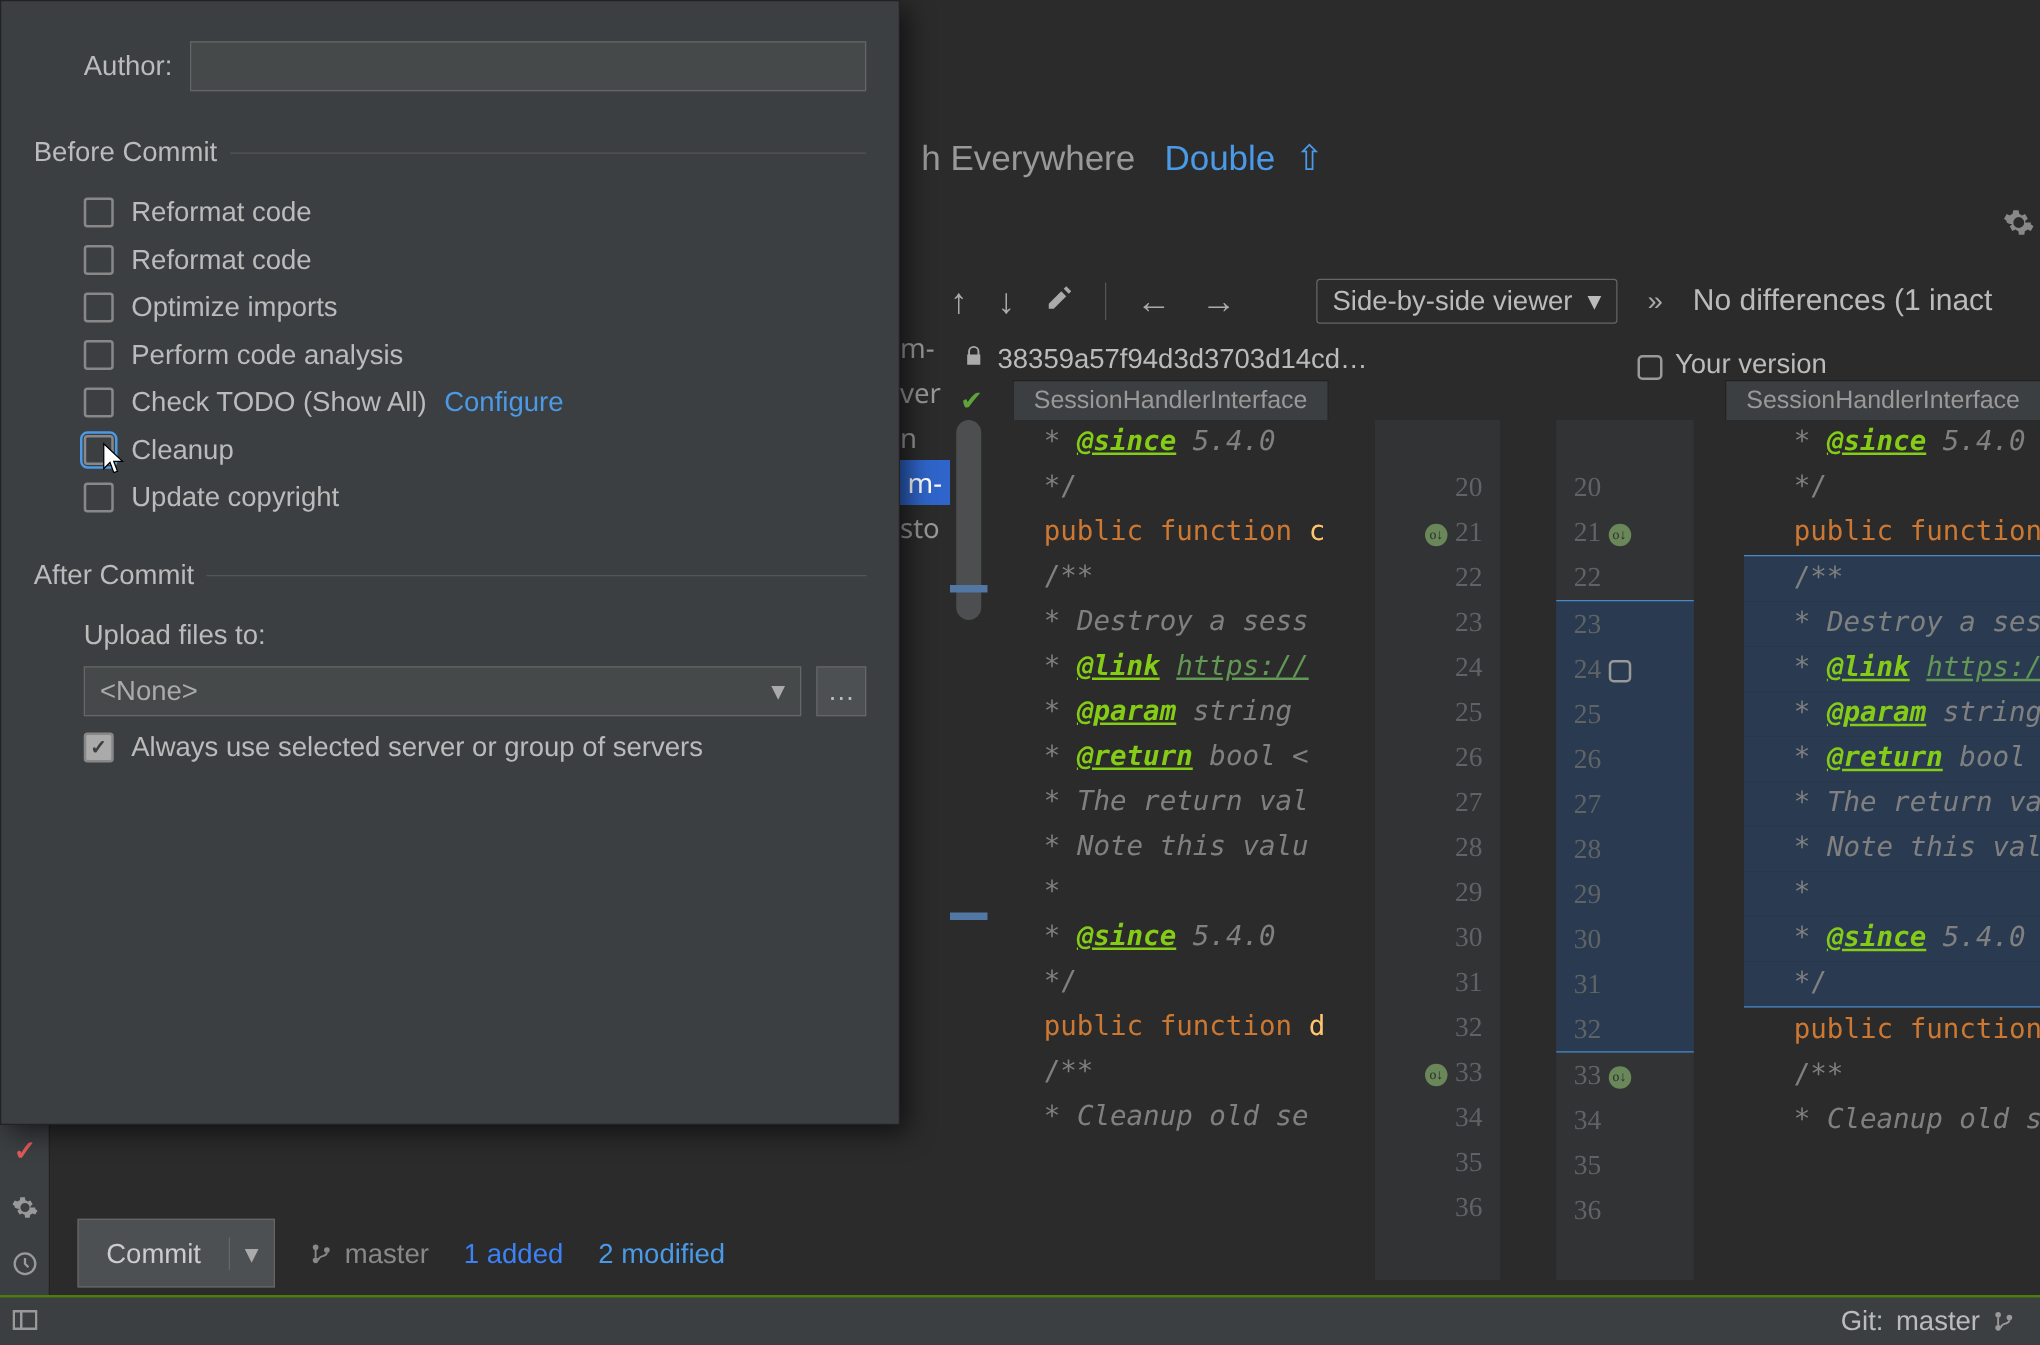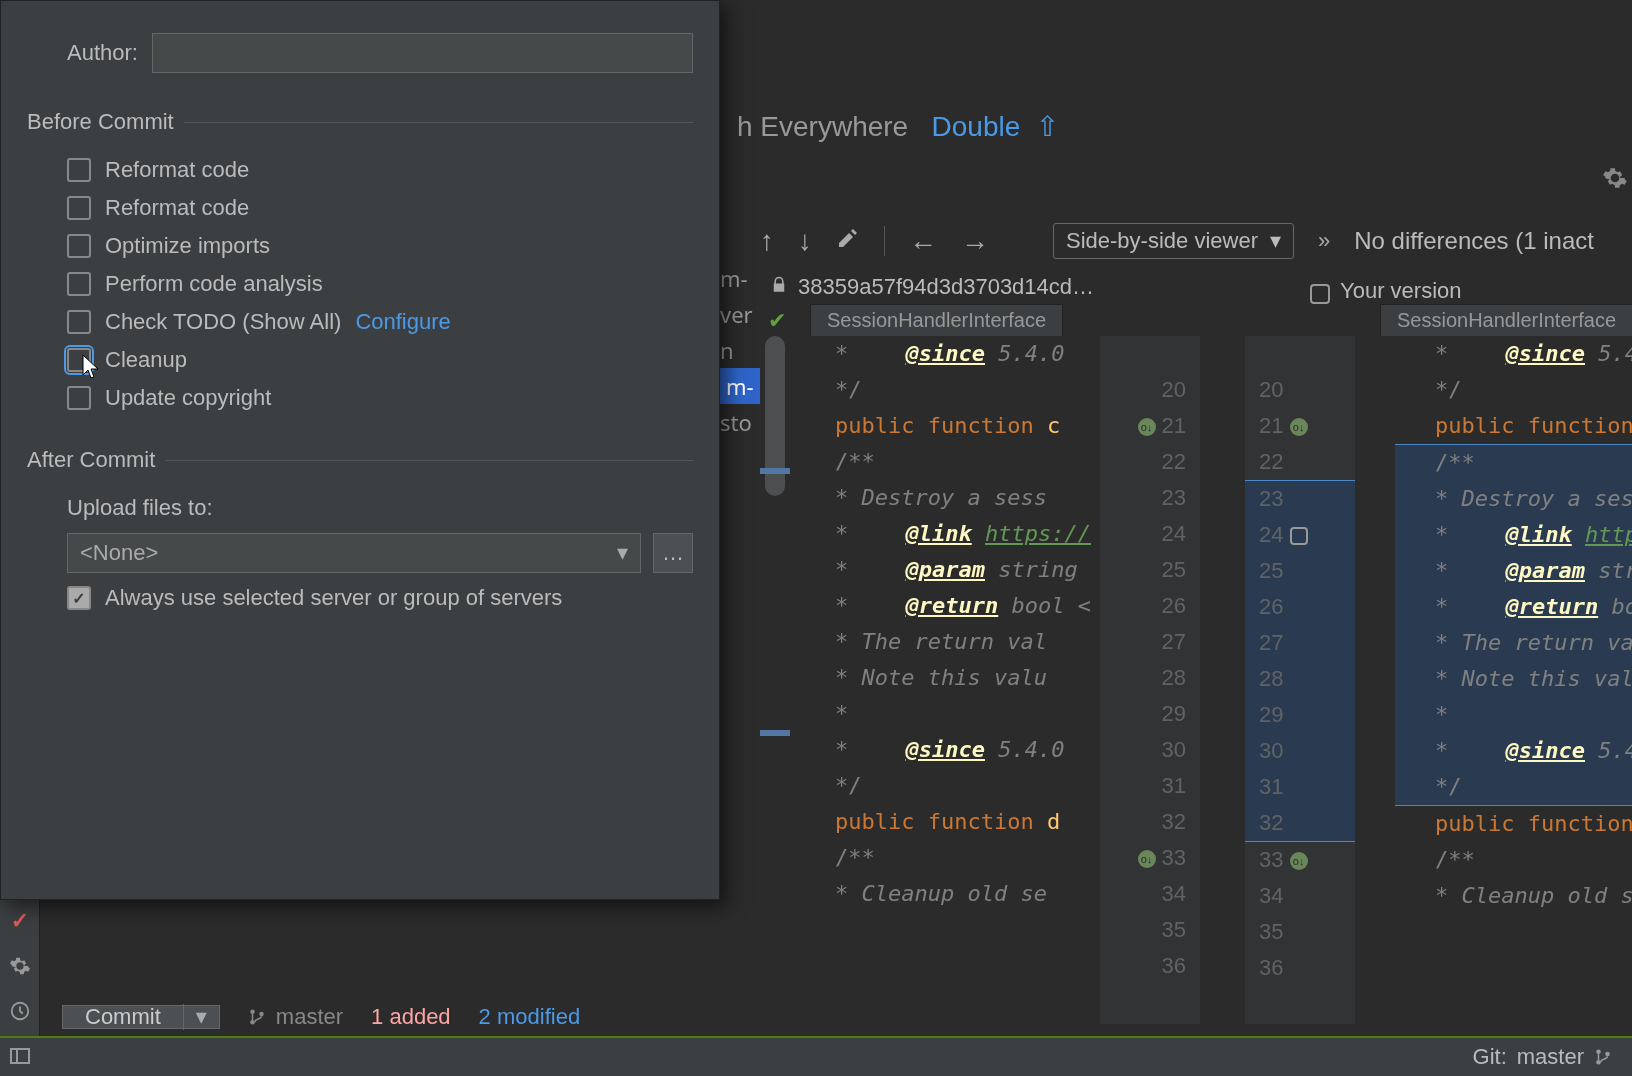--- a/index.html
+++ b/index.html
@@ -45,40 +45,40 @@
 
   
   .codepane { position:absolute; top:336px; bottom:52px; background:#2b2b2b; font-family: "Menlo","Consolas",monospace; font-size:22px; line-height:36px; overflow:hidden;}
   .codepane.left { left:795px; width:300px; }
   .gutterL { position:absolute; left:1100px; top:336px; bottom:52px; width:100px; background:#313335; }
   .gutterR { position:absolute; left:1245px; top:336px; bottom:52px; width:110px; background:#313335; }
   .codepane.right { left:1395px; right:0; }
   .codeline { white-space:pre; padding-left:40px; color:#A8A8A8;}
   .kw1 { color:#cc7832; }
   .docstar { color:#808080; }
-  .doctag { color:#fef9c3; font-style:italic; font-weight:bold; text-decoration:underline;margin-left:44px; }
+  .doctag { color:#84cc16; font-style:italic; font-weight:bold; text-decoration:underline; }
   .doclink { color:#629755; font-style:italic; text-decoration:underline;}
   .docit { color:#808080; font-style:italic; }
   .docver { color:#808080; font-style:italic;}
-  .linenum { text-align:right; padding-right:14px; color:#606366; font-family:Liberation Sans, sans-serif; font-size:22px; line-height:36px;}
+  .linenum { text-align:right; padding-right:14px; color:#606366; font-family:Liberation Serif, serif; font-size:22px; line-height:36px;}
   .hlblue { background:#2a3b51; }
   .hlborder-top { border-top:1px solid #4a88c7; }
   .hlborder-bot { border-bottom:1px solid #4a88c7; }
   .emptycb { display:inline-block; width:20px; height:20px; border:2px solid #999; border-radius:4px; vertical-align:middle;}
 
   .scrollhandle { position:absolute; left:765px; top:336px; width:20px; height:160px; background:#4c4e50; border-radius:10px; }
   .scrollmark { position:absolute; left:760px; width:30px; height:6px; background:#5277a3; }
 
   
   .commitpanel { position:absolute; left:62px; bottom:46px; display:flex; align-items:center; gap:28px;}
-  .commitbtn { border:1px solid #666; background:#4c5052; color:#ccc; height:24px; display:flex; align-items:center;}
+  .commitbtn { border:1px solid #666; background:#4c5052; color:#ccc; height:55px; display:flex; align-items:center;}
   .commitbtn .lbl { padding:0 22px; }
   .commitbtn .ddarrow { border-left:1px solid #666; padding:0 12px; color:#aaa;}
   .branchinfo { color:#888; display:flex; align-items:center; gap:10px;}
-  .stat1 { color:#fca5a5; }
+  .stat1 { color:#3b82f6; }
   .stat2 { color:#4a9ae8; }
 
   
   .popup { position:absolute; left:0; top:0; width:720px; height:900px; background:#3c3f41; color:#bbb; border:1px solid #222; box-shadow: 6px 6px 20px rgba(0,0,0,0.6); padding:20px 26px 0 26px;}
   .sectionline { position:relative; margin:18px 0 22px 0;}
   .sectionline .legend { display:inline-block; padding-right:10px; background:#3c3f41; position:relative; z-index:1;}
   .sectionline::after { content:""; position:absolute; left:0; right:0; top:50%; height:1px; background:#555; z-index:0;}
   .formrow { display:flex; align-items:center; margin:12px 0 12px 40px; gap:14px;}
   .txtinput { flex:1; height:40px; border:1px solid #666; background:#45494a; }
   .cb { width:24px; height:24px; border:2px solid #888; border-radius:3px; display:inline-flex; align-items:center; justify-content:center;}

